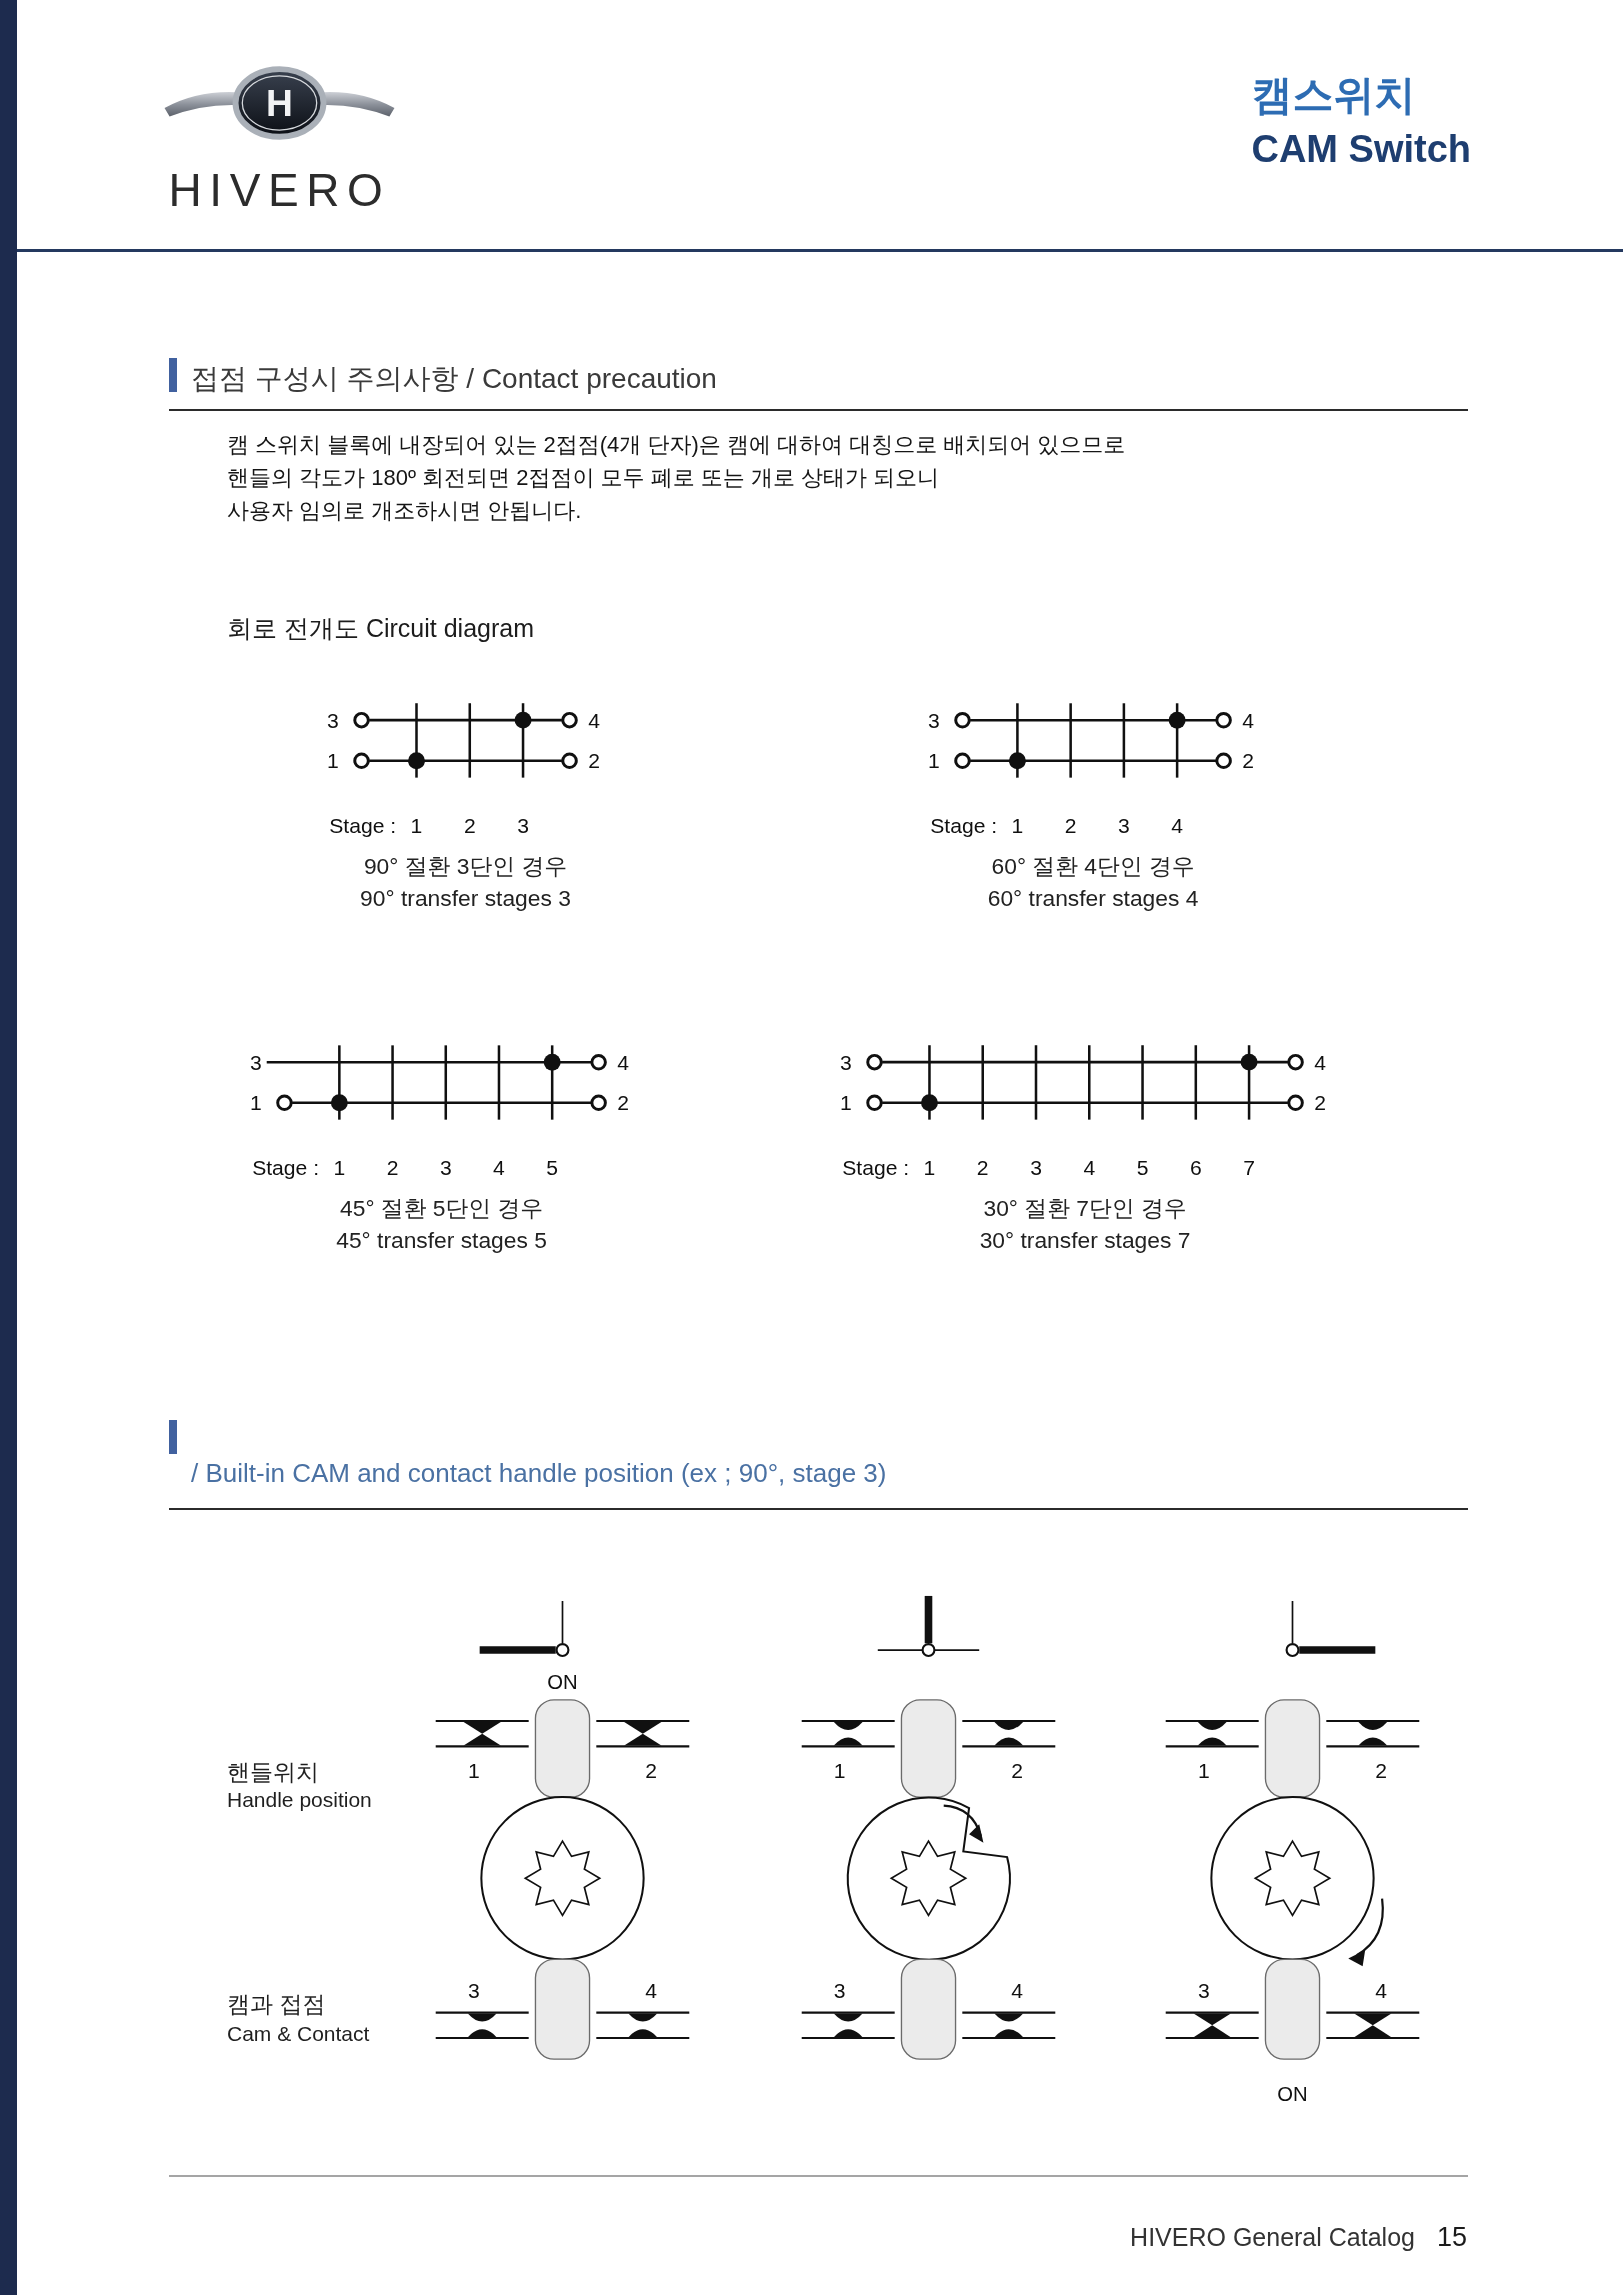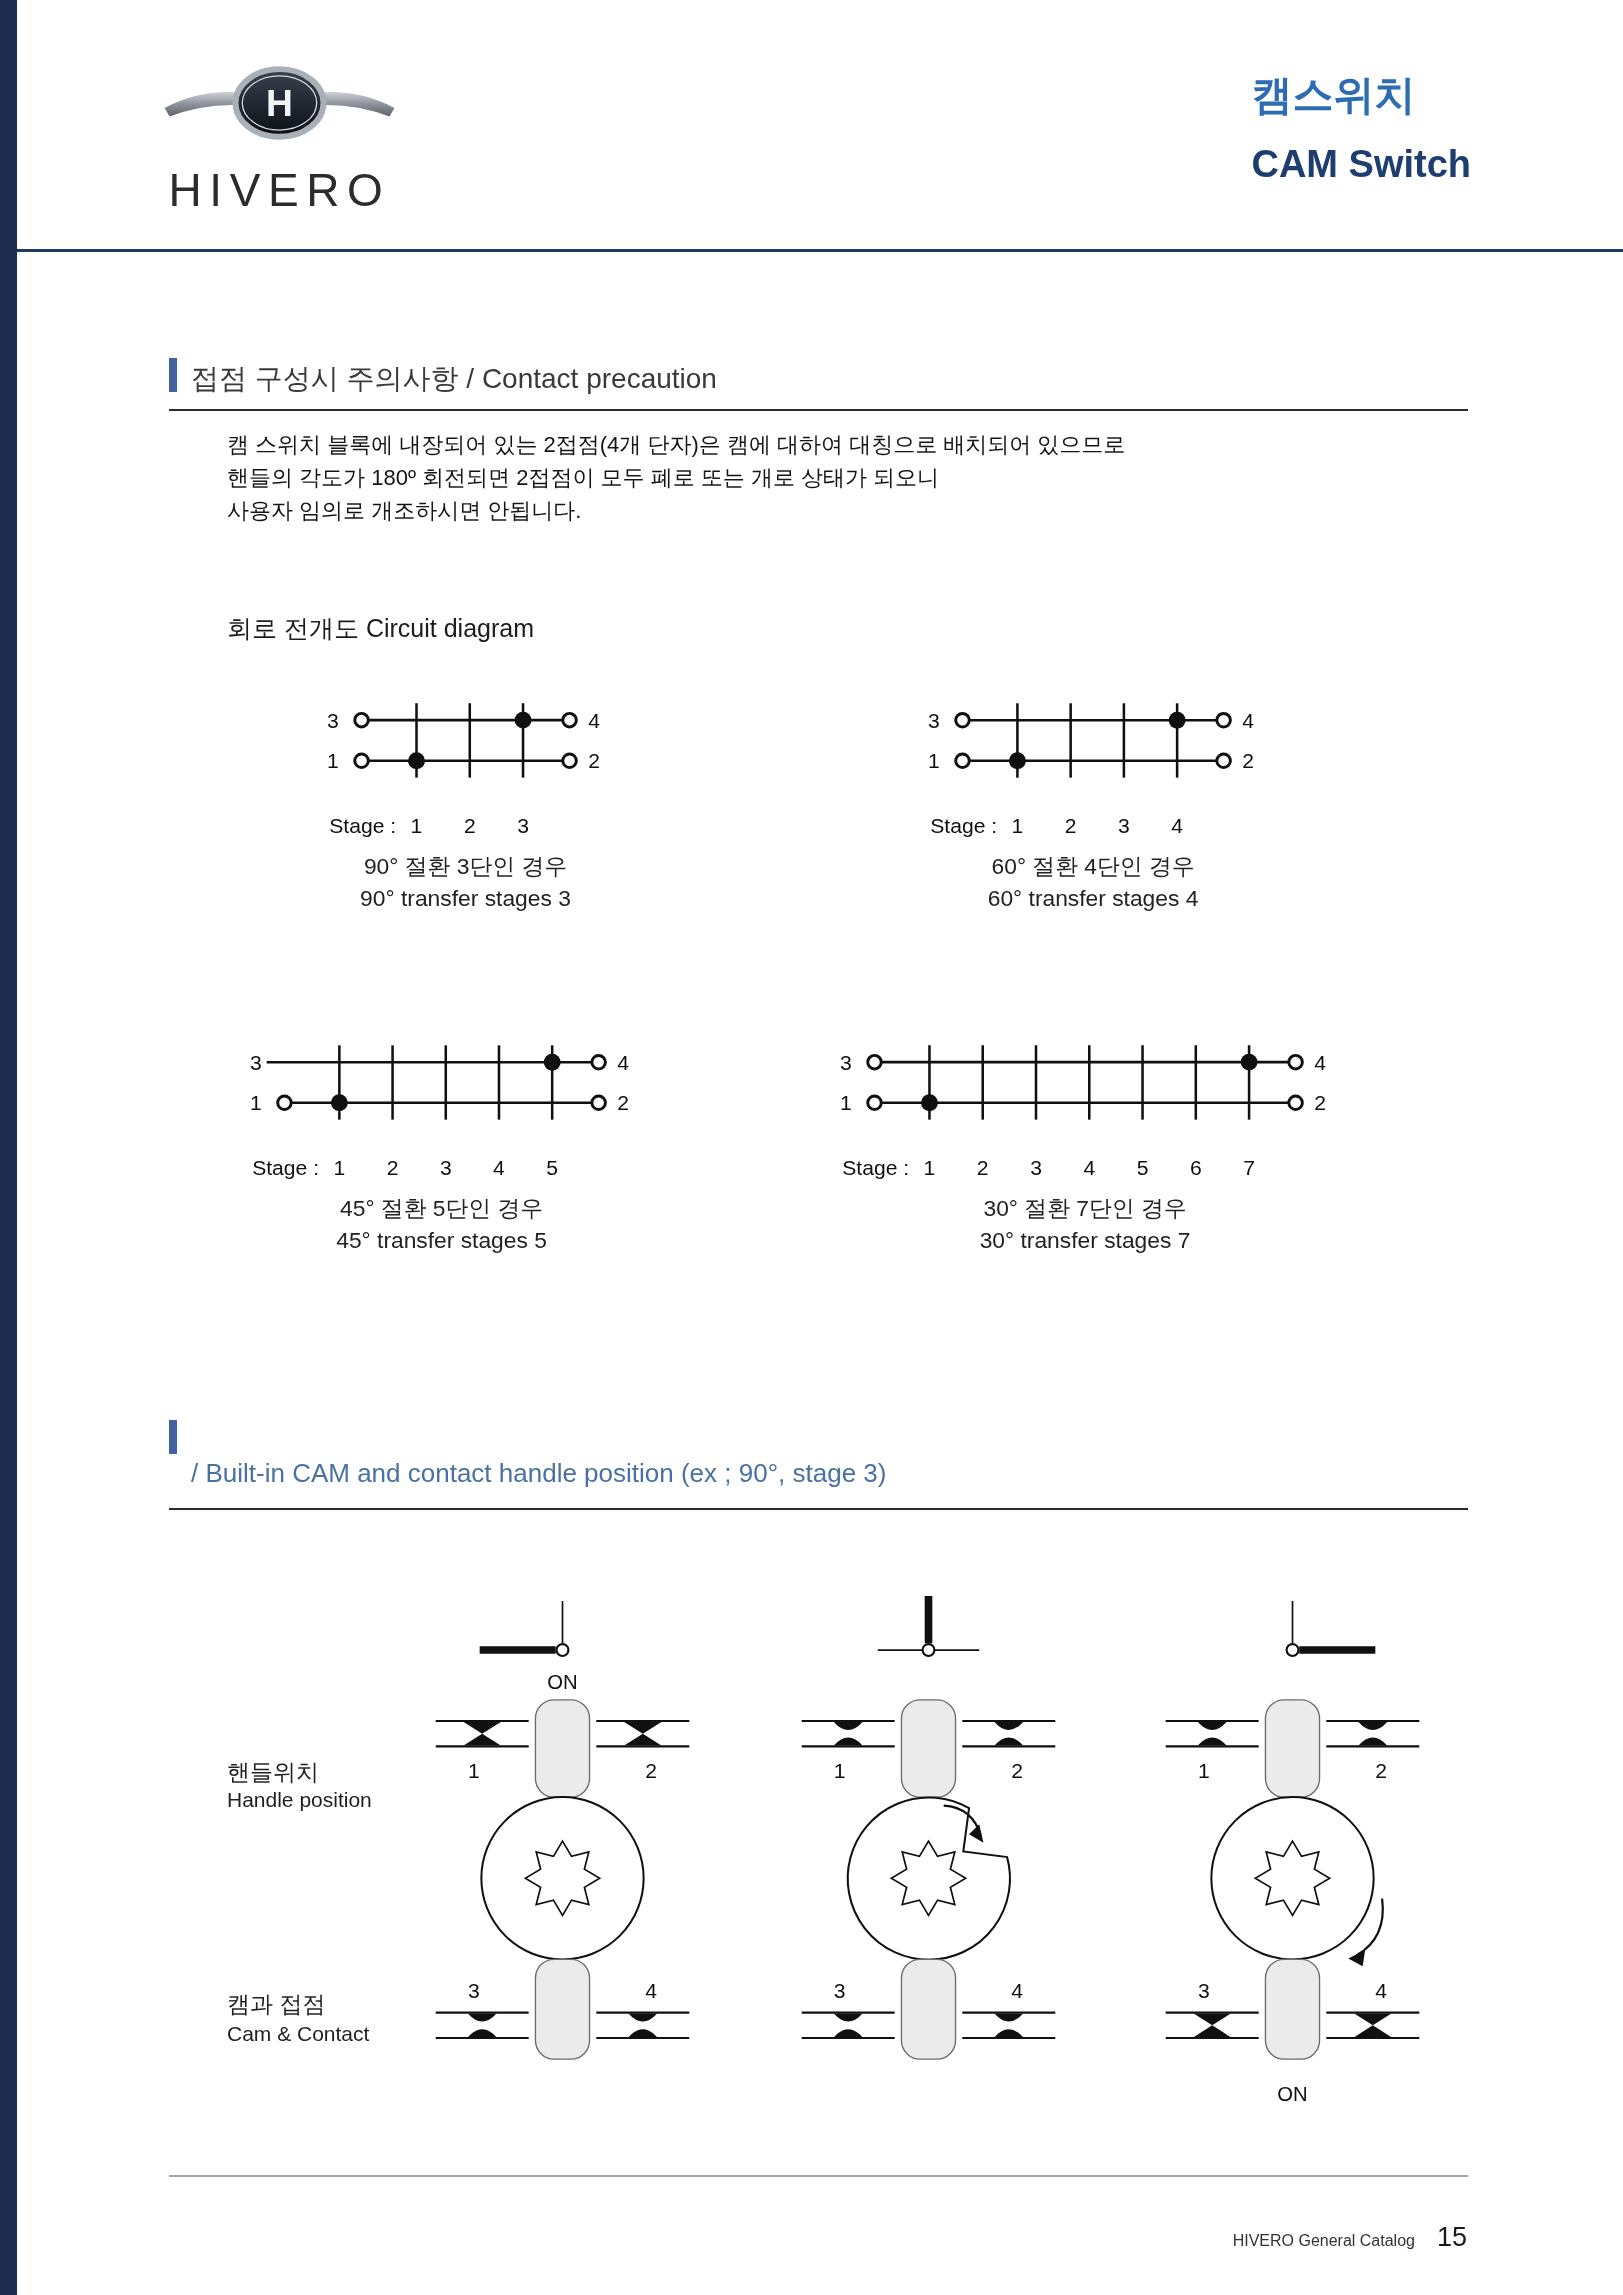--- a/index.html
+++ b/index.html
@@ -5,34 +5,34 @@
   *{margin:0;padding:0;box-sizing:border-box}
   html,body{background:#ffffff}
   body{font-family:"Liberation Sans","DejaVu Sans",sans-serif}
   .page{position:relative;width:1623px;height:2295px;background:#fff;overflow:hidden}
   .abs{position:absolute}
   .leftbar{left:0;top:0;width:17px;height:2295px;background:#1d2b4e}
   .logo{left:161px;top:59px;width:237px;text-align:center}
   .brand{font-size:46px;letter-spacing:7.6px;color:#2c2c2c;margin-top:8px}
   .title-block{right:152px;top:68px;}
   .title-ko{font-size:41px;font-weight:bold;color:#2d6cb3}
-  .title-en{font-size:38px;font-weight:bold;color:#1e3e70;margin-top:20px}
+  .title-en{font-size:38px;font-weight:bold;color:#1e3e70;margin-top:5px}
   .hrule{left:17px;top:249px;width:1606px;height:2.5px;background:#24395f}
   .marker{width:7.6px;height:34px;background:#41619f}
   .sec-head{font-size:28px;color:#3a3a3a}
   .thin-rule{height:1.7px;background:#2b2b2b}
   .body-text{font-size:22px;color:#151515;line-height:33px}
   .sub-head{font-size:25px;color:#1c1c1c}
   .sec2-line1{font-size:27px;color:#3a4049}
   .sec2-line2{font-size:26px;color:#4a71a3}
   .row-label-ko{font-size:23px;color:#1f1f1f}
   .row-label-en{font-size:21px;color:#1f1f1f}
   .foot-rule{left:169px;top:2175px;width:1299px;height:1.7px;background:#a5a5a5}
   .footer{right:156px;top:2222px;display:flex;align-items:baseline;gap:22px}
-  .foot-text{font-size:16px;color:#333}
+  .foot-text{font-size:25px;color:#333}
   .foot-page{font-size:27px;color:#1a1a1a}
   
   .ck{stroke:#101010;stroke-width:3;fill:none}
   .term{fill:#fff;stroke:#101010;stroke-width:3.5}
   .tl{font-size:25px;fill:#101010;font-family:"Liberation Sans",sans-serif}
   .cap{font-size:27px;fill:#222;font-family:"Liberation Sans",sans-serif}
   .thin{stroke:#101010;stroke-width:2}
   .thick{stroke:#101010;stroke-width:9}
   .pivot{fill:#fff;stroke:#101010;stroke-width:2.5}
   .rail{stroke:#101010;stroke-width:2.5}

